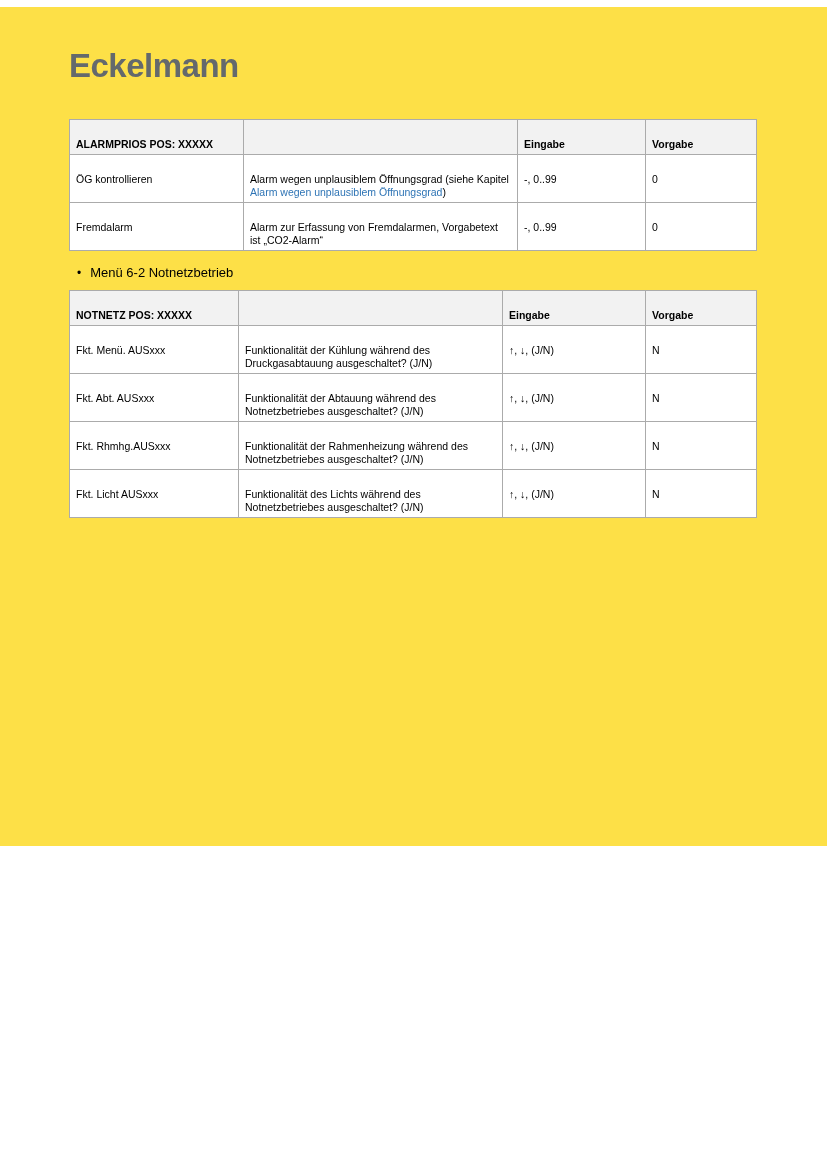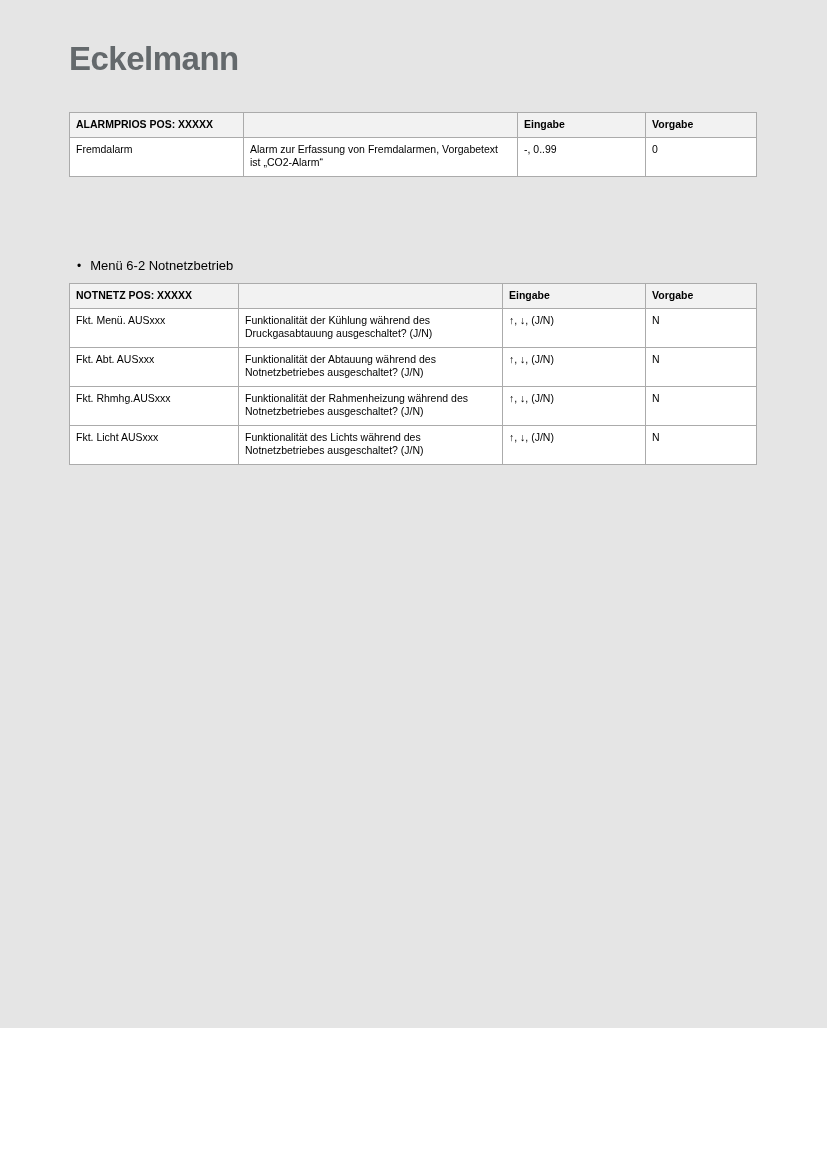--- a/index.html
+++ b/index.html
@@ -1,39 +1,40 @@
 <!DOCTYPE html>
 <html><head>
 <meta charset="utf-8">
 <style>
   * { margin:0; padding:0; box-sizing:border-box; }
   html,body { background:#ffffff; }
   .page {
     position:relative;
-    width:827px; height:1028px;
-    background:#e5e5e5;
+    width:827px; height:839px;
+    background:#fde047;
     font-family:"Liberation Sans", sans-serif;
     color:#000000;
     overflow:hidden;
+    margin-top:7px;
   }
   .logo {
     position:absolute; left:69px; top:40px;
     font-size:33px; font-weight:bold;
     color:#64696c; letter-spacing:-0.5px;
   }
   .doc-table {
     position:absolute; left:69px;
     border-collapse:collapse; table-layout:fixed;
     width:687px;
   }
   #table-alarmprios { top:112px; }
   #table-notnetz  { top:283px; }
   .doc-table td, .doc-table th {
     border:1px solid #ababab;
-    padding:5px 6px 3px 6px;
+    padding:18px 6px 3px 6px;
     font-size:10.5px; line-height:13px;
     vertical-align:top; text-align:left;
     overflow:hidden;
     word-wrap:break-word;
   }
   .doc-table th {
     background:#f2f2f2;
     font-weight:bold;
     height:25px;
   }
@@ -66,20 +67,26 @@
         <col style="width:274px">
         <col style="width:128px">
         <col style="width:111px">
     </colgroup>
     <tbody>
         <tr>
       <th>ALARMPRIOS POS: XXXXX</th>
       <th></th>
       <th>Eingabe</th>
       <th>Vorgabe</th>
+    </tr>
+    <tr class="data-row">
+      <td>ÖG kontrollieren</td>
+      <td><span>Alarm wegen unplausiblem Öffnungsgrad (siehe Kapitel </span><a class="chapter-link">Alarm wegen unplausiblem Öffnungsgrad</a><span>)</span></td>
+      <td>-, 0..99</td>
+      <td>0</td>
     </tr>
     <tr class="data-row">
       <td>Fremdalarm</td>
       <td>Alarm zur Erfassung von Fremdalarmen, Vorgabetext ist „CO2-Alarm“</td>
       <td>-, 0..99</td>
       <td>0</td>
     </tr>
   </tbody>
     </table>
 

